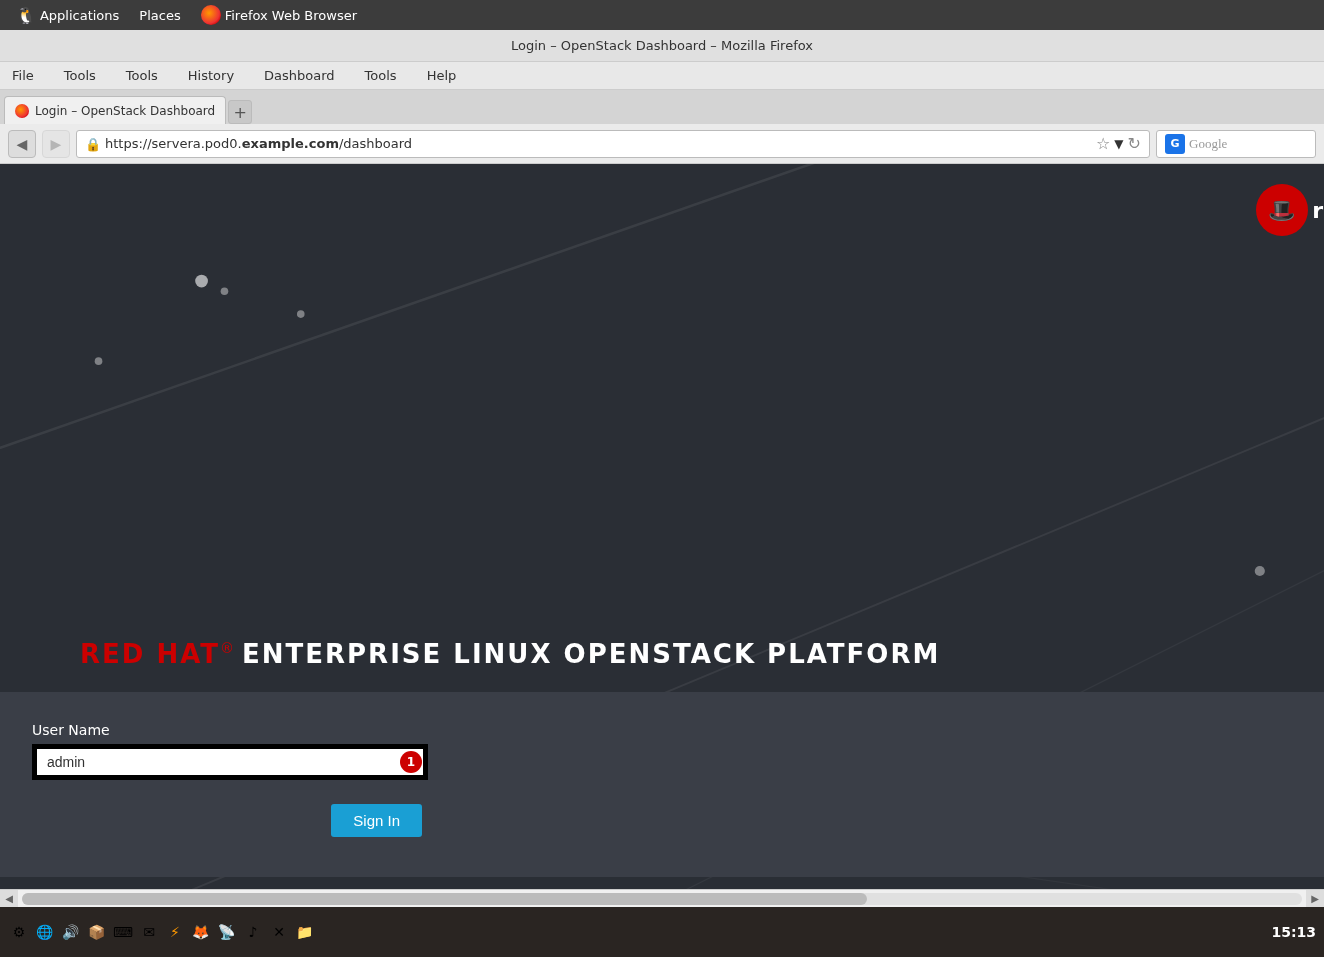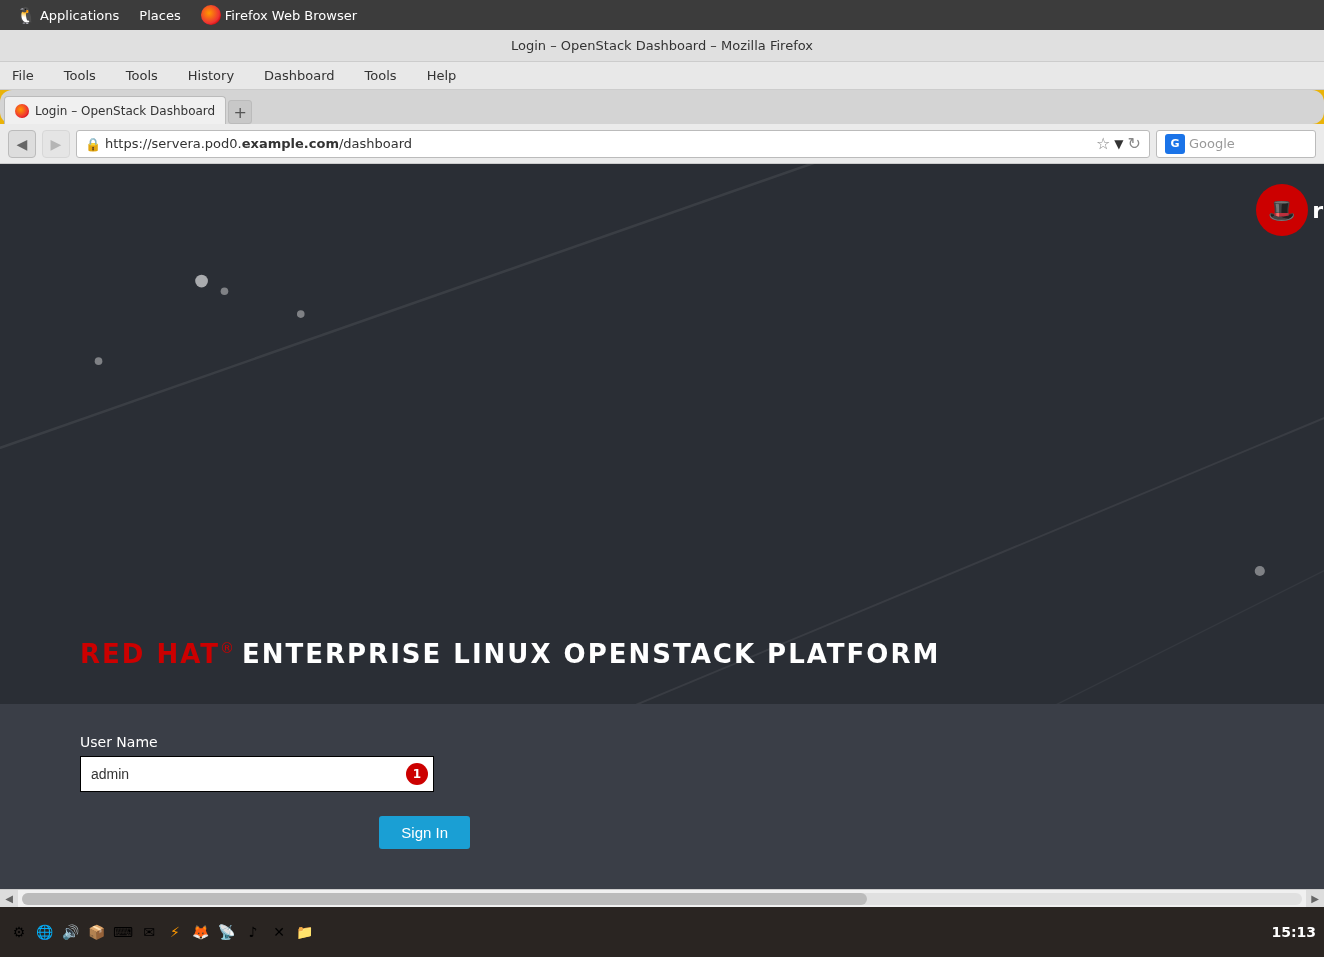--- a/index.html
+++ b/index.html
@@ -74,21 +74,20 @@
     }
 
     
     .browser-tabbar {
       background: #d4d4d4;
       height: 34px;
       display: flex;
       align-items: flex-end;
       padding: 0 4px;
       gap: 2px;
-      border-radius: 12px;
     }
     .browser-tab {
       background: #f0f0f0;
       border: 1px solid #bbb;
       border-bottom: none;
       border-radius: 4px 4px 0 0;
       height: 28px;
       display: flex;
       align-items: center;
       padding: 0 10px;
@@ -246,40 +245,40 @@
       letter-spacing: 2px;
       text-transform: uppercase;
       display: flex;
       align-items: center;
       gap: 6px;
     }
 
     
     .login-section {
       position: absolute;
-      bottom: 0;
+      bottom: 12px;
       left: 0;
       right: 0;
       background: #3a3e47;
-      padding: 30px 80px 40px;
+      padding: 30px 32px 40px;
     }
     .form-group {
       margin-bottom: 16px;
     }
     .form-label {
       display: block;
       color: #fff;
       font-size: 14px;
       margin-bottom: 6px;
     }
     .form-input {
-      width: 354px;
+      width: 396px;
       height: 36px;
       background: #fff;
-      border: 1px solid #000000;
+      border: 5px solid #000000;
       padding: 0 30px 0 10px;
       font-size: 14px;
       color: #333;
       outline: none;
       position: relative;
     }
     .input-wrapper {
       position: relative;
       display: inline-block;
     }
@@ -431,21 +430,21 @@
         https://servera.pod0.<strong>example.com</strong>/dashboard
       </span>
       <div class="address-icons">
         <span class="star-icon">☆</span>
         <span style="font-size:12px;">▼</span>
         <span class="reload-icon">↻</span>
       </div>
     </div>
     <div class="search-field">
       <div class="search-icon-wrap">G</div>
-      <span style="color:#999;font-size:13px;">Google</span>
+      <span style="color:#999;font-size:13px;font-family:Liberation Serif, serif;">Google</span>
     </div>
   </div>
 
   <div class="browser-content">
     <div class="openstack-page">
 
       <svg class="bg-lines" viewBox="0 0 1280 570" preserveAspectRatio="xMidYMid slice">
         <line x1="-100" y1="300" x2="900" y2="-50" stroke="rgba(255,255,255,0.08)" stroke-width="2"></line>
         <line x1="200" y1="600" x2="1400" y2="100" stroke="rgba(255,255,255,0.07)" stroke-width="1.5"></line>
         <line x1="600" y1="600" x2="1400" y2="200" stroke="rgba(255,255,255,0.05)" stroke-width="1"></line>

